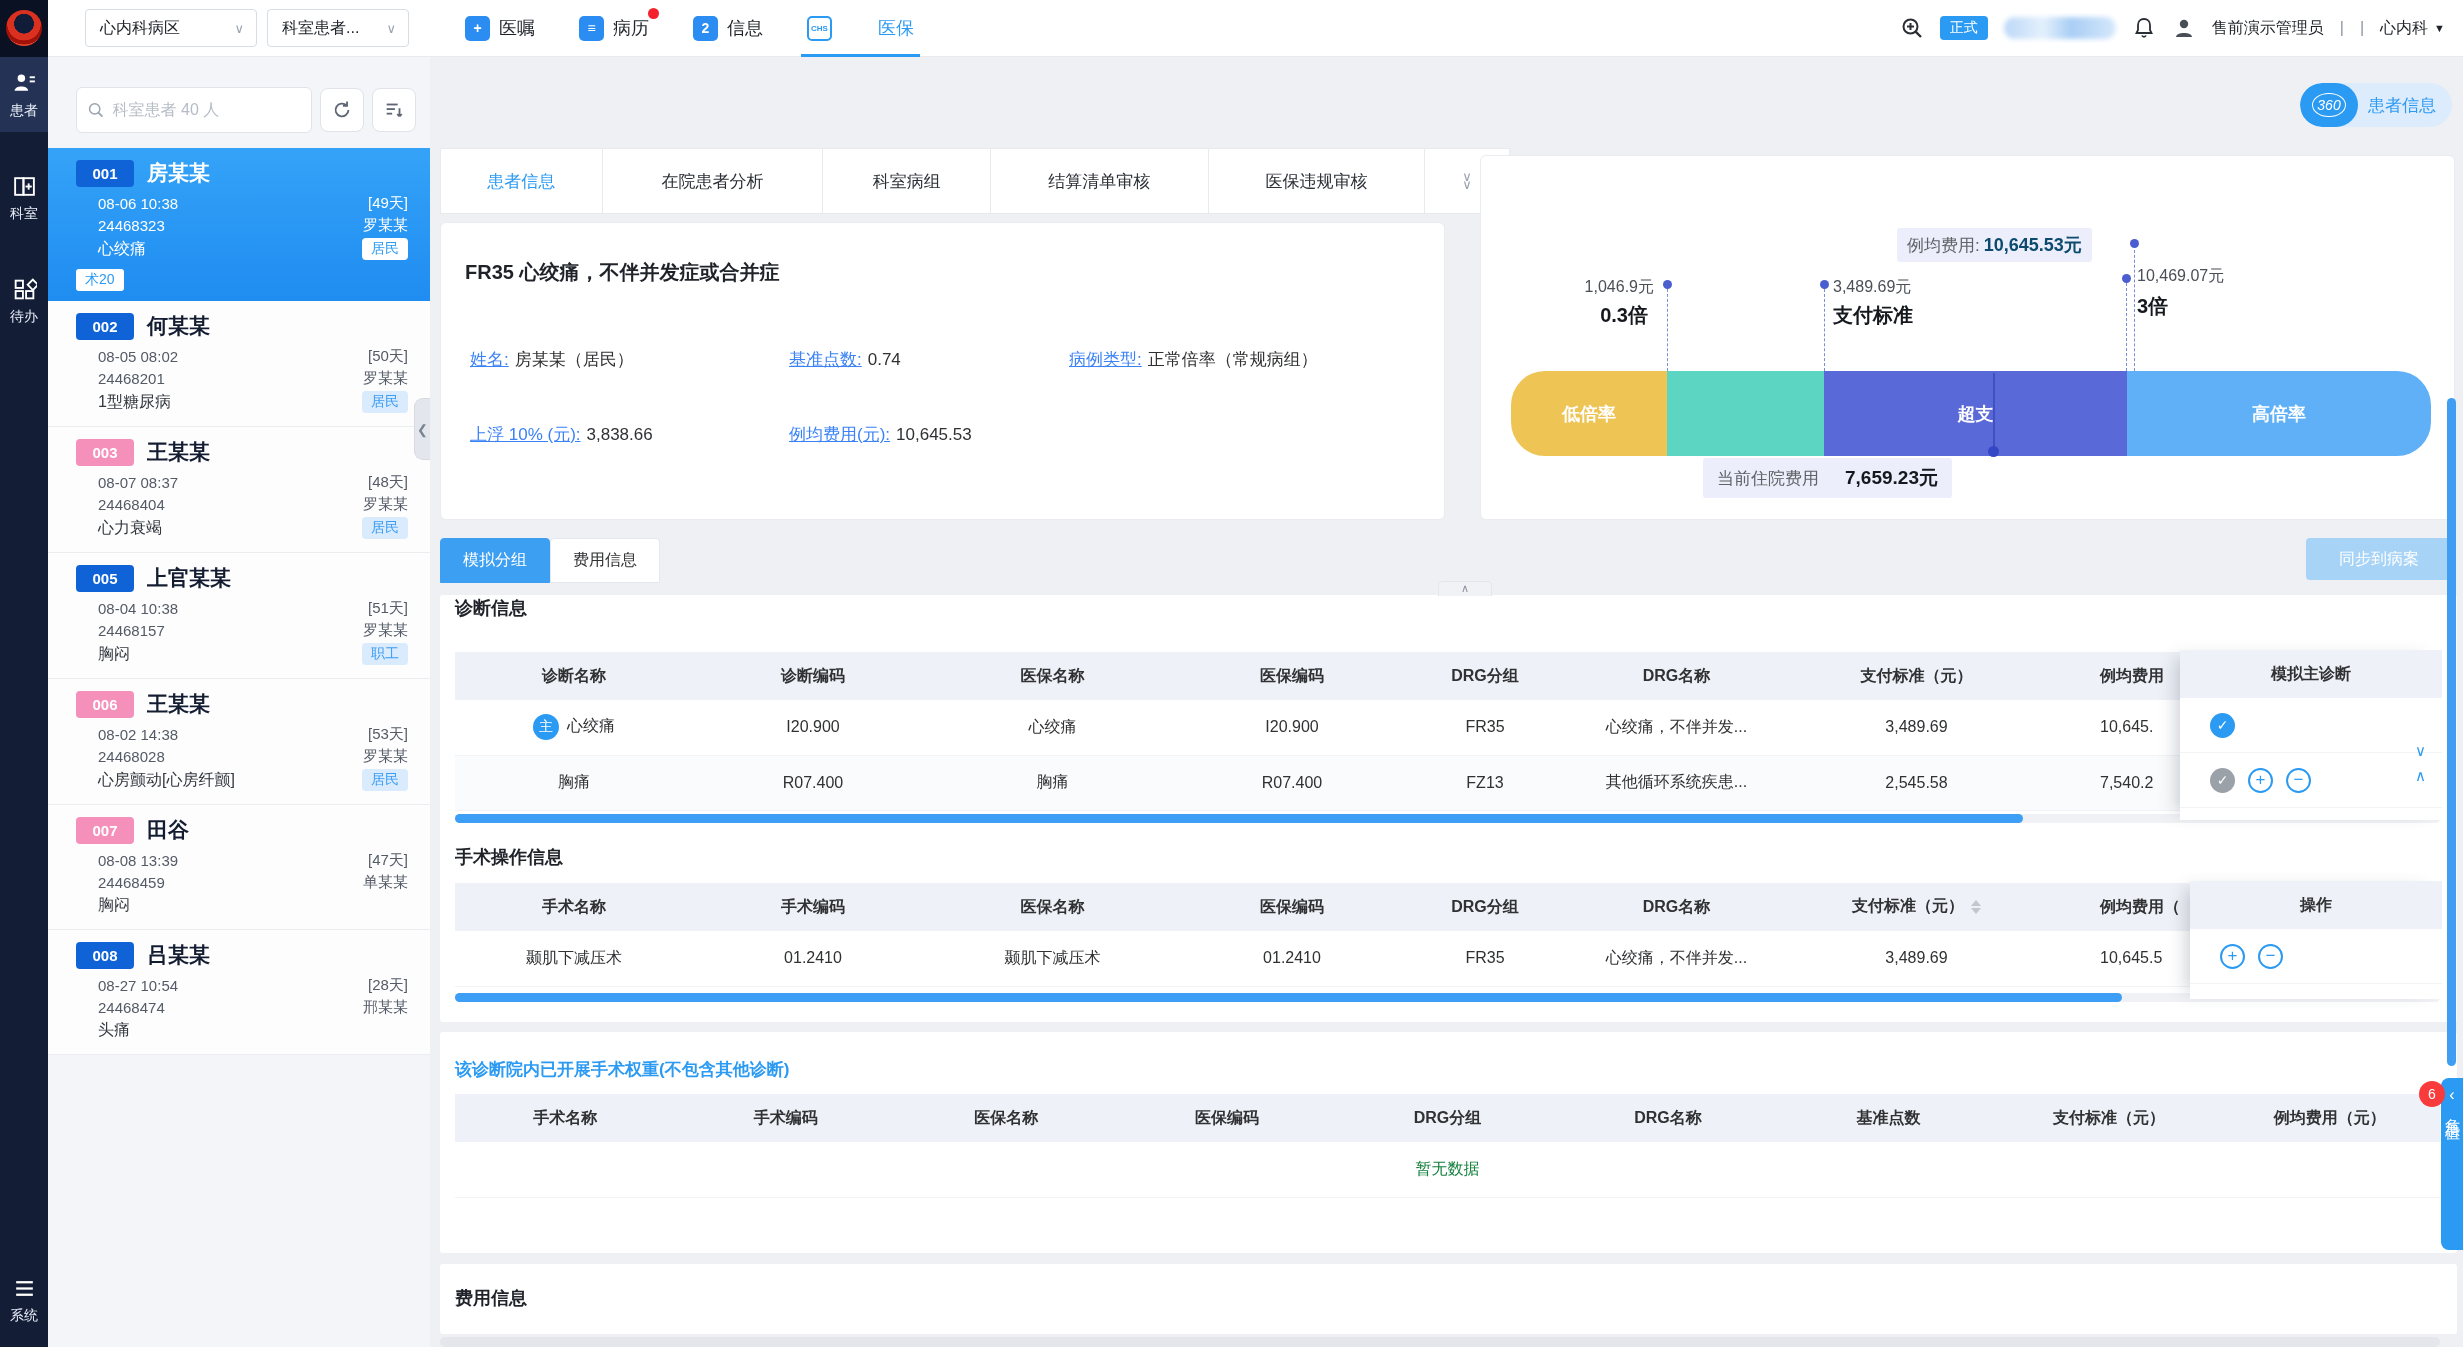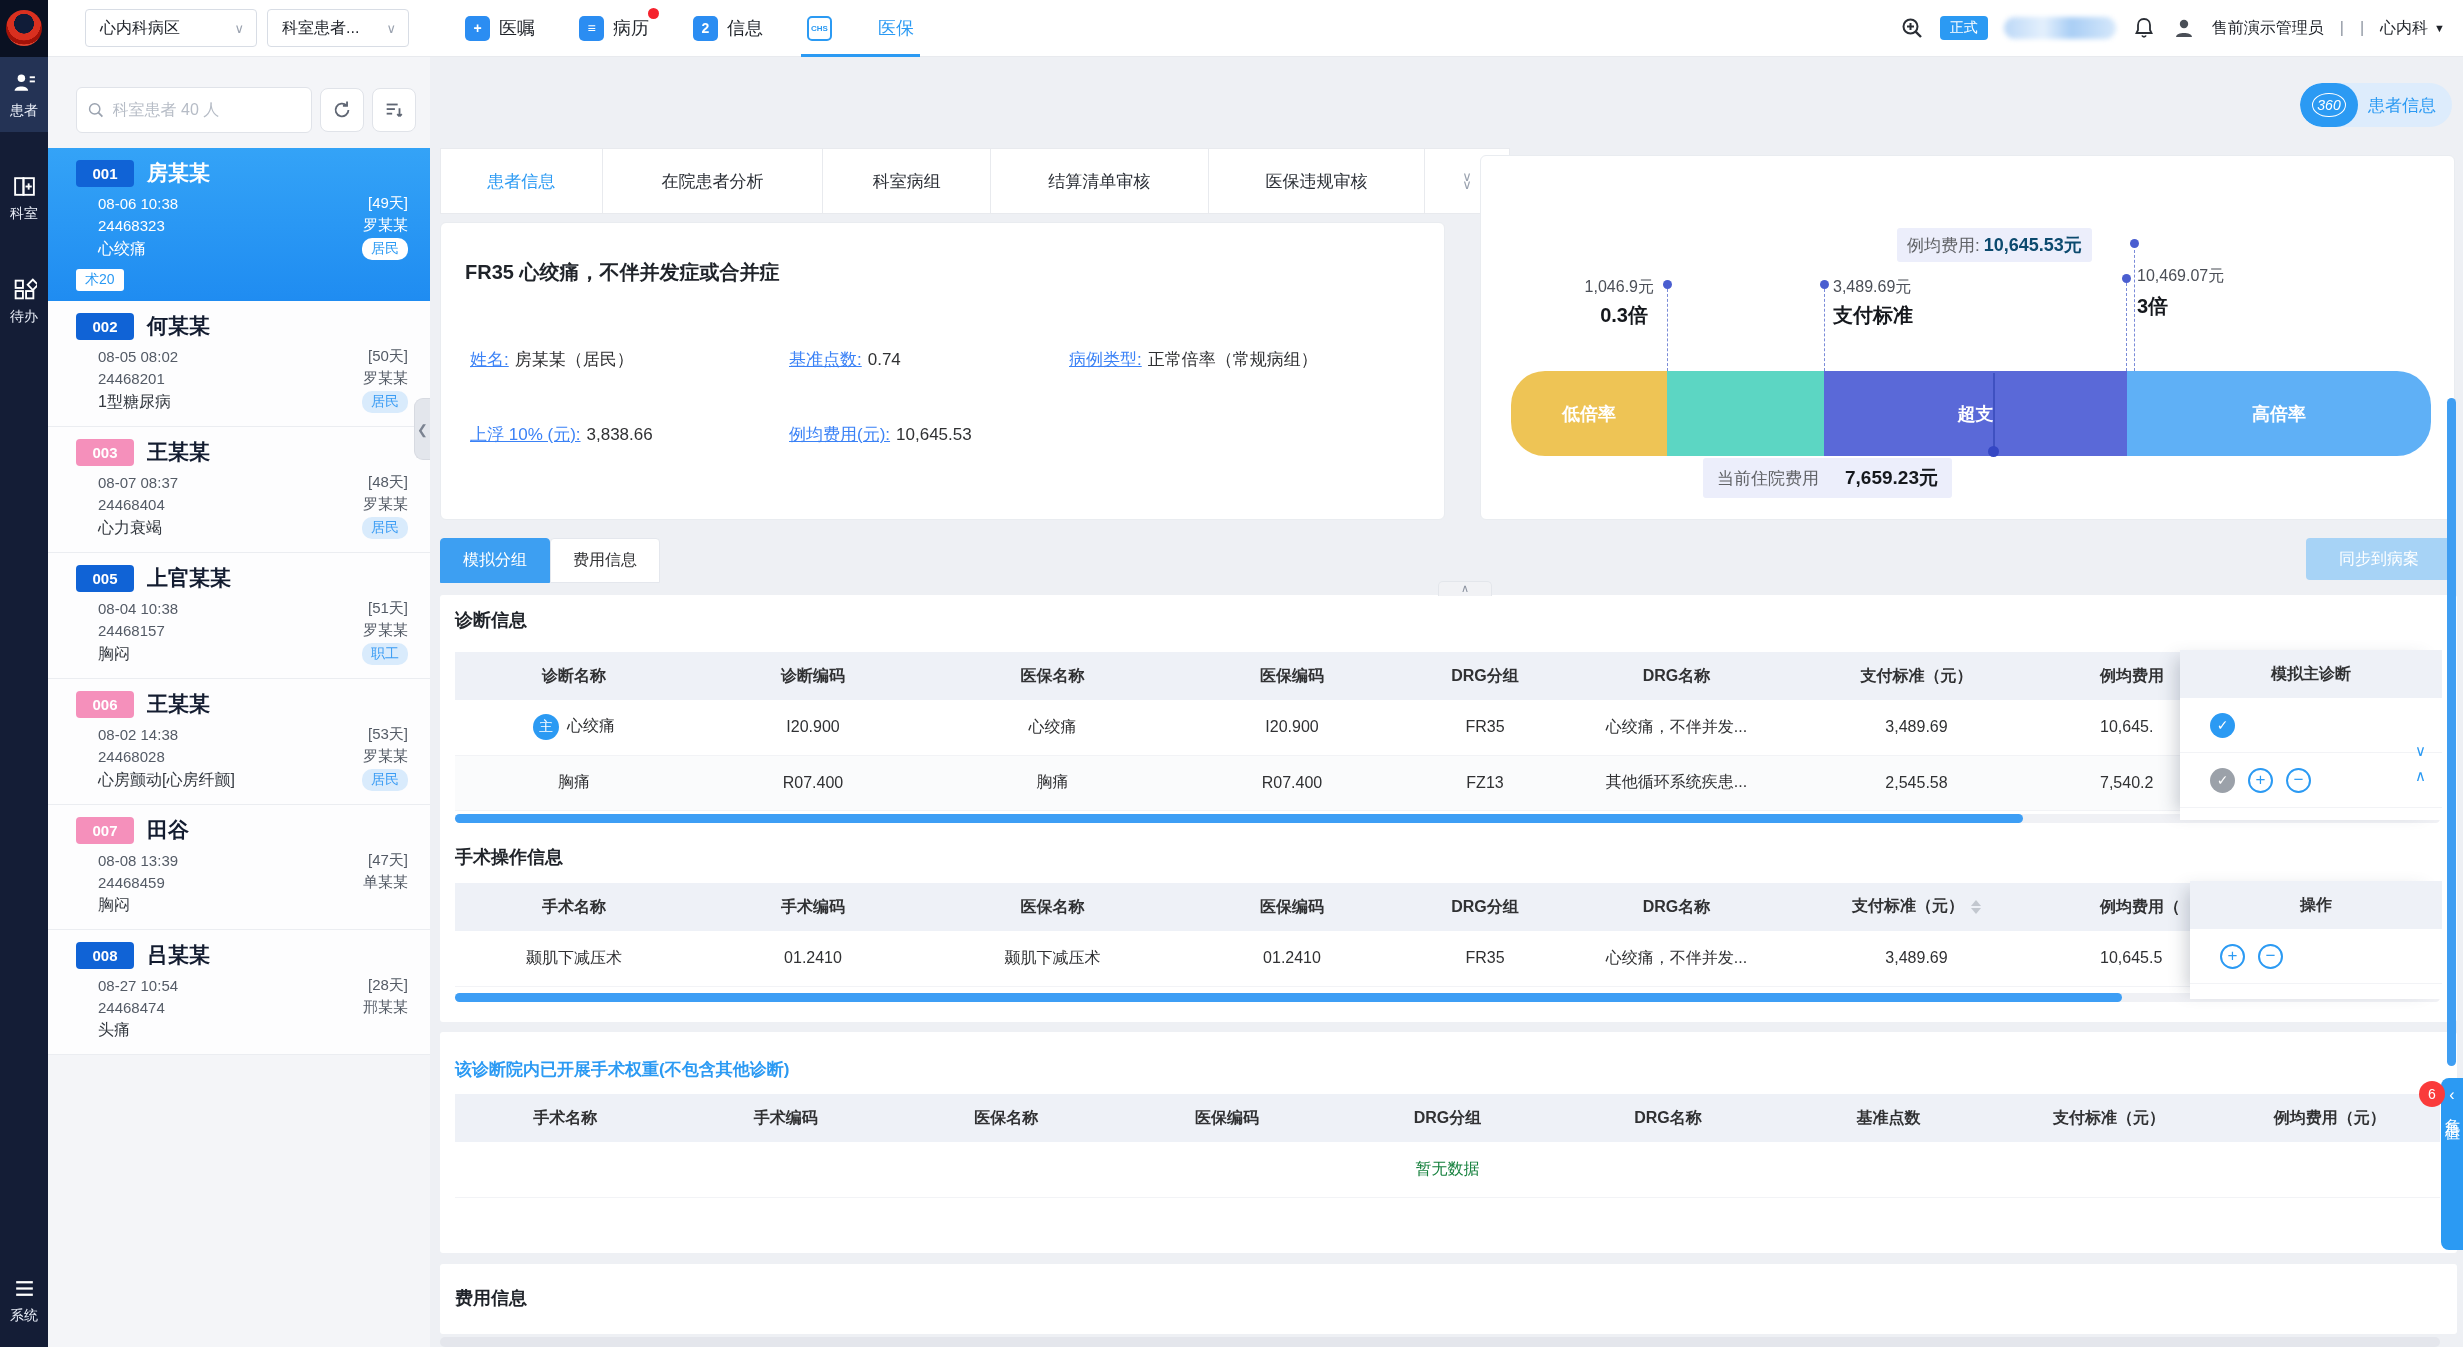--- a/index.html
+++ b/index.html
@@ -56,21 +56,21 @@
   .cards { margin-top:15px; }
   .pcard { background:#fdfdfe; border-bottom:1px solid #ebedf1; padding:11px 22px 10px 28px; cursor:pointer; }
   .pcard .row1 { display:flex; align-items:center; gap:13px; margin-bottom:7px; }
   .pnum { width:58px; height:27px; border-radius:4px; color:#fff; font-size:15px; font-weight:bold;
           display:flex; align-items:center; justify-content:center; }
   .pnum.blue { background:#1063d6; } .pnum.pink { background:#f590bb; }
   .pname { font-size:21px; font-weight:bold; color:#131c30; }
   .prow { display:flex; justify-content:space-between; align-items:center; font-size:15px; color:#545b66;
           padding-left:22px; margin:3px 0; }
   .pdiag { font-size:16px; color:#33383f; }
-  .pins { background:#d9ebfc; color:#3a9cf4; font-size:14px; padding:2px 9px; border-radius:10px; }
+  .pins { background:#d9ebfc; color:#3a9cf4; font-size:14px; padding:2px 9px; border-radius:4px; }
   .ptag { display:inline-block; background:#fff; color:#2b9af3; font-size:14px; padding:2px 9px; border-radius:3px;
           margin:6px 0 0 0; }
   .pcard.selected { background:linear-gradient(180deg,#34a3f7,#1f8cf1); border-bottom:none; }
   .pcard.selected .pname, .pcard.selected .prow, .pcard.selected .pdiag { color:#fff; }
   .pcard.selected .pnum { background:#1063d6; }
   .pcard.selected .pins { background:#fff; color:#2b9af3; }
   .plist-handle { position:absolute; left:366px; top:341px; width:16px; height:62px; background:#e3e6ec;
                   border:1px solid #d7dae1; border-right:none; border-radius:9px 0 0 9px; color:#7b8391;
                   display:flex; align-items:center; justify-content:center; font-size:13px; cursor:pointer; z-index:5;}
 
@@ -518,21 +518,21 @@
           <span>模拟分组</span>
         </div>
       <div class="subtab">
           <span>费用信息</span>
         </div>
     </div>
     <button class="sync-btn">同步到病案</button>
     <div class="panel-handle">∧</div>
 
     <div class="panel panelA">
-      <div class="sec-title" style="top:13px;">诊断信息</div>
+      <div class="sec-title" style="top:1px;">诊断信息</div>
 
       <table class="grid" style="top:57px;">
         <colgroup>
             <col style="width:238px">
             <col style="width:240px">
             <col style="width:239px">
             <col style="width:240px">
             <col style="width:146px">
             <col style="width:237px">
             <col style="width:243px">

